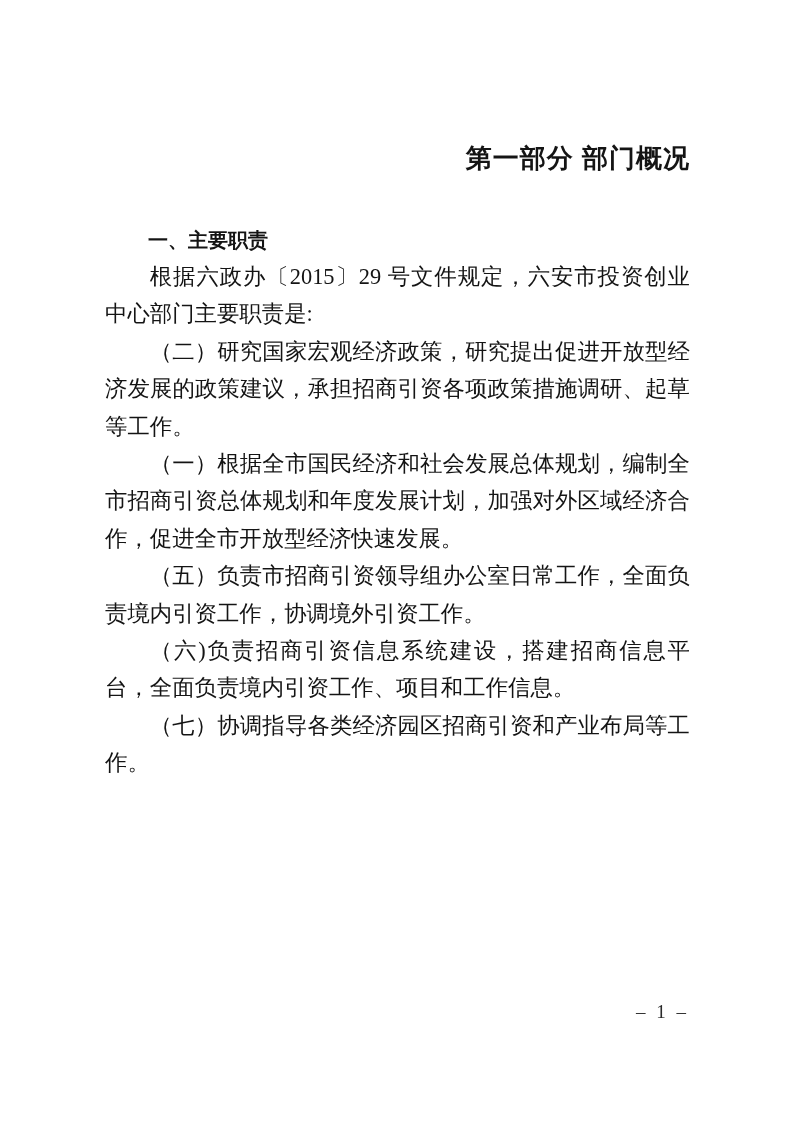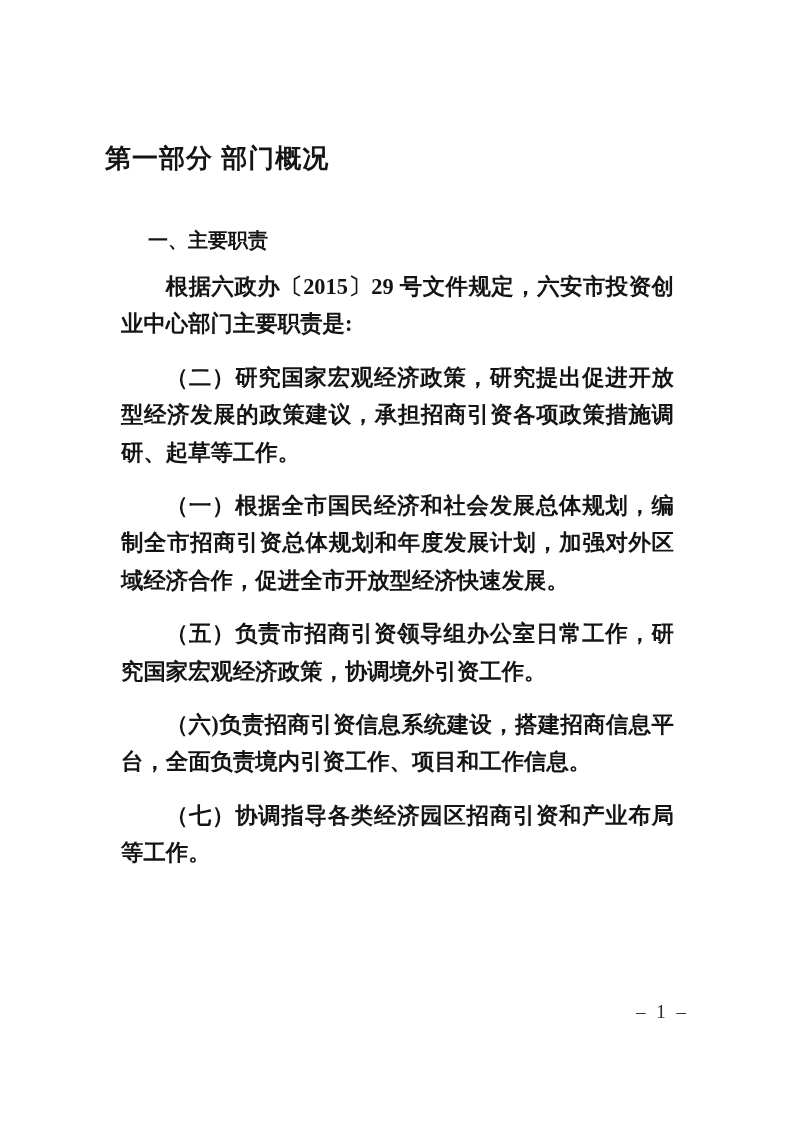--- a/index.html
+++ b/index.html
@@ -14,21 +14,21 @@
     background: #ffffff;
     color: #141414;
     box-sizing: border-box;
     padding: 0 103px 0 105px;
     overflow: hidden;
     font-family: "Liberation Serif", "DejaVu Serif", serif;
   }
   .doc-title {
     margin: 0;
     padding-top: 144px;
-    text-align: left;
+    text-align: right;
     font-family: "Liberation Sans", "DejaVu Sans", sans-serif;
     font-weight: bold;
     font-size: 26px;
     line-height: 28px;
     letter-spacing: 1px;
     white-space: pre;
   }
   .section-heading {
     margin: 57px 0 0 0;
     padding-left: 43px;
@@ -38,24 +38,23 @@
     line-height: 23px;
   }
   .body-text {
     margin-top: 6px;
     font-size: 22.4px;
     line-height: 37.4px;
     text-align: justify;
     text-justify: inter-ideograph;
   }
   .body-text p {
-    margin: 16px;
+    margin: 0;
     padding: 0;
     text-indent: 2em;
-    font-weight: bold;
   }
   .page-number {
     position: absolute;
     top: 1002px;
     right: 104px;
     font-size: 19px;
     line-height: 20px;
     letter-spacing: 3px;
     font-family: "Liberation Serif", "DejaVu Serif", serif;
     color: #2a2a2a;
@@ -67,20 +66,20 @@
 <div class="page">
 
   <h1 class="doc-title">第一部分 部门概况</h1>
 
   <h2 class="section-heading">一、主要职责</h2>
 
   <div class="body-text">
     <p>根据六政办〔2015〕29 号文件规定，六安市投资创业中心部门主要职责是:</p>
     <p>（二）研究国家宏观经济政策，研究提出促进开放型经济发展的政策建议，承担招商引资各项政策措施调研、起草等工作。</p>
     <p>（一）根据全市国民经济和社会发展总体规划，编制全市招商引资总体规划和年度发展计划，加强对外区域经济合作，促进全市开放型经济快速发展。</p>
-    <p>（五）负责市招商引资领导组办公室日常工作，研究国家宏观经济政策，协调境外引资工作。</p>
+    <p>（五）负责市招商引资领导组办公室日常工作，全面负责境内引资工作，协调境外引资工作。</p>
     <p>（六)负责招商引资信息系统建设，搭建招商信息平台，全面负责境内引资工作、项目和工作信息。</p>
     <p>（七）协调指导各类经济园区招商引资和产业布局等工作。</p>
   </div>
 
   <div class="page-number">– 1 –</div>
 
 </div>
 
 </body></html>

